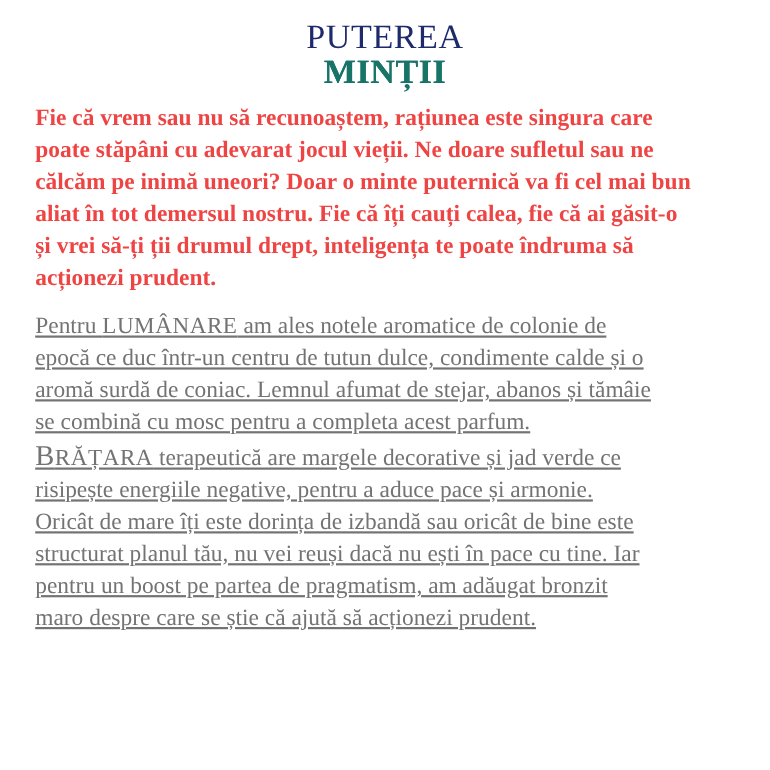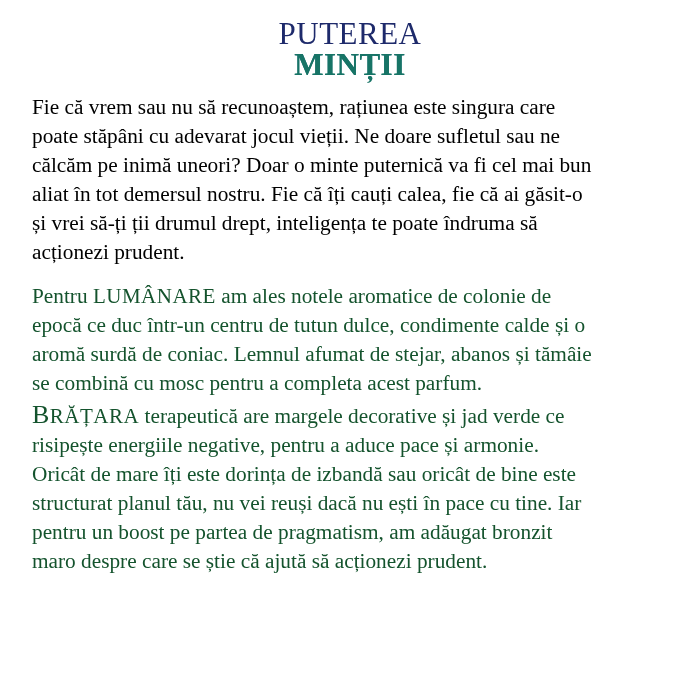--- a/index.html
+++ b/index.html
@@ -46,22 +46,22 @@
     }
     .para {
       position: absolute;
       left: 32px;
       width: 660px;
       margin: 0;
       font-size: 21.3px;
       line-height: 29px;
       white-space: pre-line;
     }
-    .navy { color: #000000; }
-    .teal { color: #14532d; }
+    .navy { color: #ef4444; font-weight: bold; }
+    .teal { color: #737373; text-decoration: underline; }
     .p1 { top: 93px; }
     .p2 { top: 282px; }
     .p3 { top: 400px; }
     .p4 { top: 569px; }
     .caps {
       letter-spacing: 0.5px;
       font-size: 21px;
     }
     .caps-big {
       font-size: 26px;

